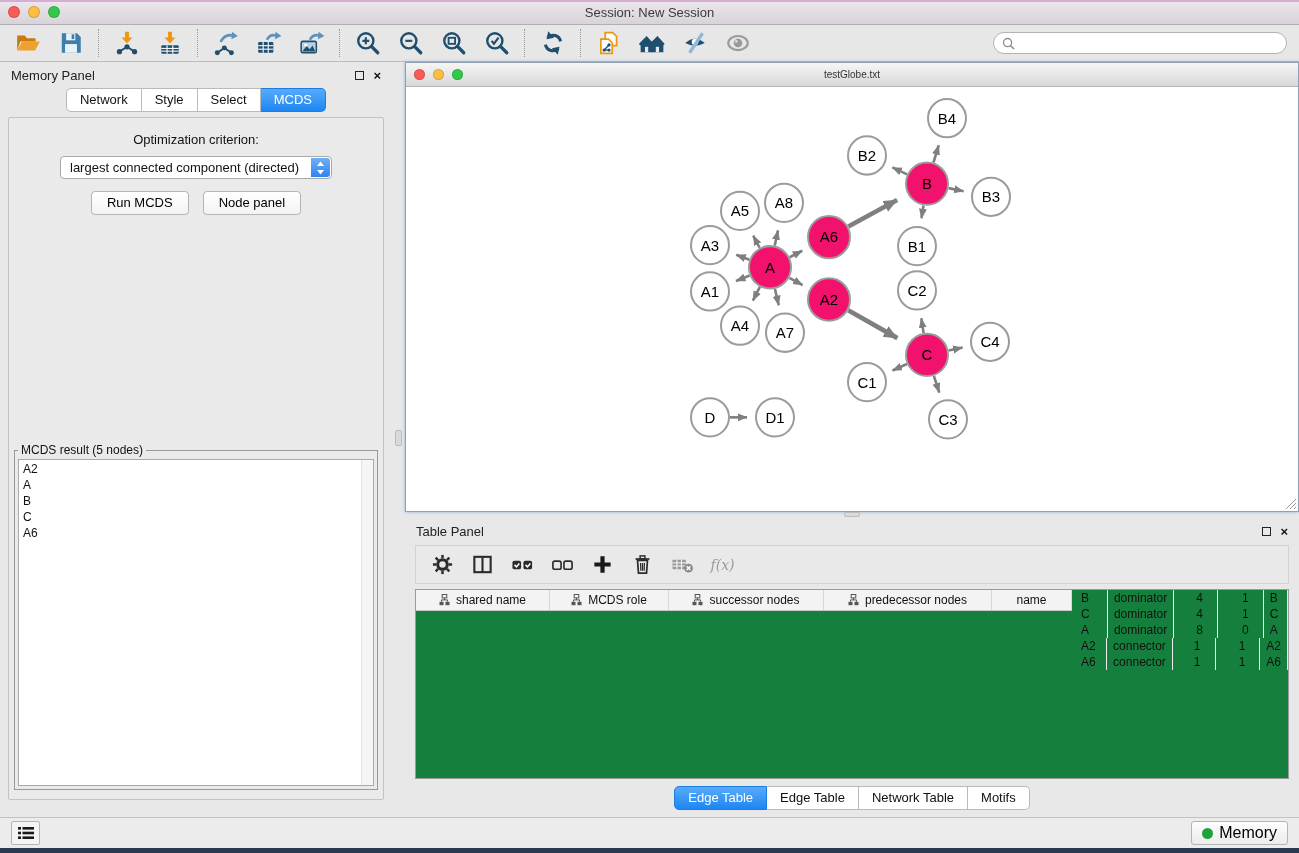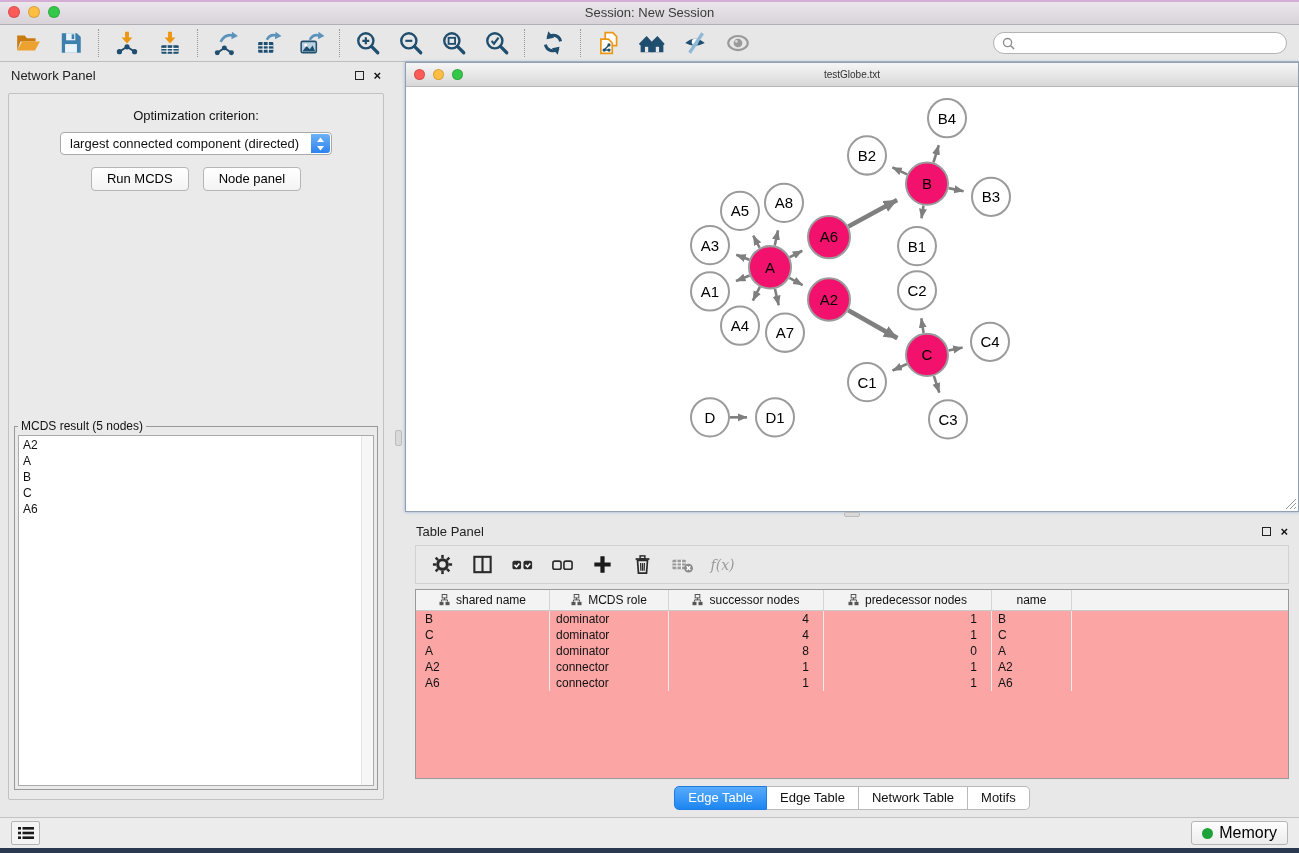--- a/index.html
+++ b/index.html
@@ -72,21 +72,21 @@
   .net-canvas { flex:1 1 auto; position:relative; background:#fff; min-height:0; }
   #graph { position:absolute; left:0; top:0; width:100%; height:100%; }
   .grip { position:absolute; right:1px; bottom:1px; width:15px; height:15px; }
 
   
   .table-panel { flex:1 1 auto; display:flex; flex-direction:column; min-height:0; }
   .tp-toolbar { margin:1px 10px 0; height:39px; flex:0 0 auto; background:#e9e9e9; border:1px solid #d2d2d2; display:flex; align-items:center; padding:0 8px; gap:3px; }
   .tpb { width:37px; height:31px; display:flex; align-items:center; justify-content:center; background:none; border:none; padding:0; cursor:default; }
   .tpb svg { width:23px; height:23px; }
   .fx { font-family:"DejaVu Serif", serif; font-style:italic; font-size:14px; color:#9a9a9a; }
-  .data-table { flex:1 1 auto; margin:5px 10px 2px; border:1px solid #9a9a9a; background:#fca5a5; display:flex; flex-direction:column; overflow:hidden; font-size:12px; min-height:0; }
+  .data-table { flex:1 1 auto; margin:5px 10px 2px; border:1px solid #9a9a9a; background:#15803d; display:flex; flex-direction:row; overflow:hidden; font-size:12px; min-height:0; }
   .thead { display:flex; background:#f3f3f3; border-bottom:1px solid #c9c9c9; height:21px; flex:0 0 auto; }
   .th { display:flex; align-items:center; justify-content:center; gap:6px; border-right:1px solid #d6d6d6; height:100%; color:#111; }
   .th.filler { flex:1; border-right:none; }
   .tbody { flex:1; overflow:hidden; }
   .tr { display:flex; height:16px; align-items:center; }
   .td { padding:0 6px; border-right:1px solid #ececec; height:100%; display:flex; align-items:center; }
   .td.right { justify-content:flex-end; padding-right:14px; }
   .td:first-child { padding-left:9px; }
   .seg.bottom { margin:5px 0 7px; flex:0 0 auto; }
 
@@ -272,26 +272,32 @@
           <line x1="9.4" y1="9.4" x2="13" y2="13" stroke="#8c8c8c" stroke-width="1.6"></line>
         </svg>
       <input placeholder="" style="">
     </div>
   </div>
 
   <div class="main">
 
     <div class="control-panel">
       <div class="panel-head">
-        <span>Network Panel</span>
+        <span>Memory Panel</span>
         <span class="winbtns">
           <span class="floatbox"></span>
           <span class="closex">×</span>
         </span>
       </div>
+      <div class="seg" id="control-tabs">
+          <span class="segtab">Network</span>
+          <span class="segtab">Style</span>
+          <span class="segtab">Select</span>
+          <span class="segtab active">MCDS</span>
+        </div>
       <div class="panel-body">
         <div class="opt-label">Optimization criterion:</div>
         <div class="select">
           <span>largest connected component (directed)</span>
           <span class="stepper">
             <svg width="9" height="14" viewBox="0 0 9 14">
                 <path d="M4.5 0.5 L8 5 H1 Z" fill="#fff"></path>
                 <path d="M4.5 13.5 L1 9 H8 Z" fill="#fff"></path>
               </svg>
           </span>

